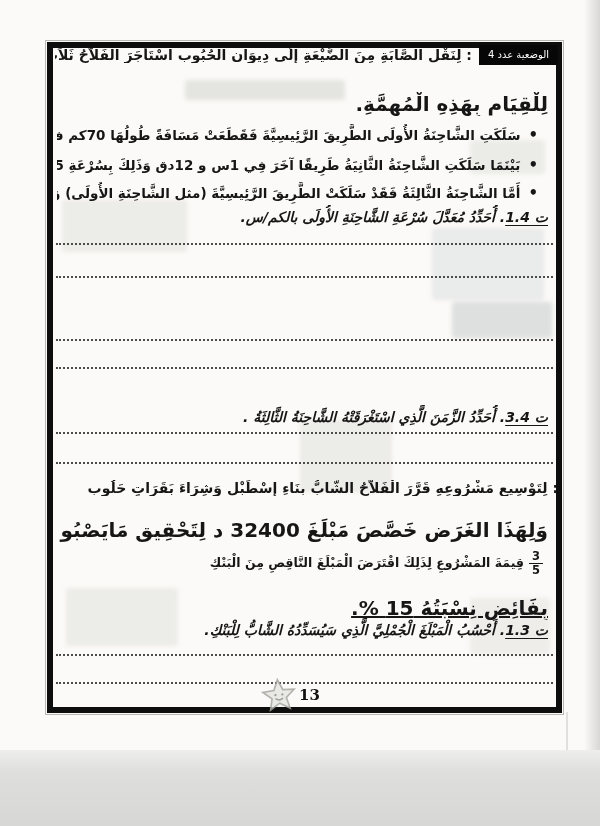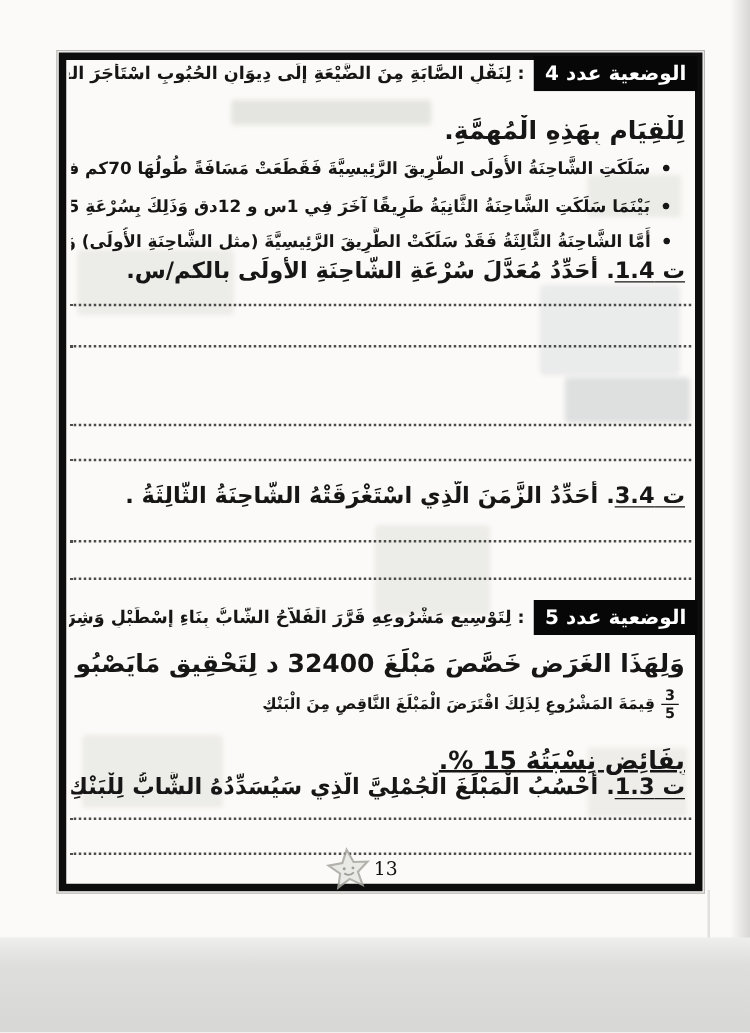--- a/index.html
+++ b/index.html
@@ -22,41 +22,41 @@
   .frame{
     position:absolute;left:47px;top:42px;width:503px;height:659px;
     border:6px solid #0d0d0d;outline:1px solid #b7b7b3;outline-offset:1px;
     background:transparent;direction:rtl;
   }
   .abs{position:absolute;right:8px;left:4px;}
   .tline{white-space:nowrap;overflow:hidden;text-align:right;
     font-weight:700;font-size:20px;line-height:24px;}
   .hdr-row{position:absolute;right:-2px;left:2px;display:flex;flex-direction:row;
     align-items:center;gap:7px;direction:rtl;white-space:nowrap;overflow:hidden;}
-  .hdr-box{background:#070707;color:#ffffff;font-weight:700;font-size:16px;
+  .hdr-box{background:#070707;color:#ffffff;font-weight:400;font-size:10px;
     padding:4px 9px 5px;flex:0 0 auto;}
   .hdr-text{font-weight:700;font-size:14px;white-space:nowrap;overflow:hidden;}
   .bullet{display:flex;direction:rtl;gap:8px;align-items:flex-start;
     font-weight:700;font-size:13.5px;line-height:22px;white-space:nowrap;overflow:hidden;
     padding-right:10px;}
   .bdot{font-size:15px;line-height:22px;flex:0 0 auto;}
   .qline{white-space:nowrap;overflow:hidden;text-align:right;
-    font-weight:700;font-size:18px;line-height:24px;}
+    font-weight:700;font-size:14px;line-height:24px;font-style:italic;}
   .qlabel{text-decoration:underline;text-underline-offset:3px;}
   .dotline{position:absolute;right:3px;left:3px;height:0;
     border-bottom:2px dotted #4c4c4c;}
   .frac{display:inline-flex;flex-direction:column;align-items:center;
     vertical-align:middle;margin:0 5px;font-size:11.5px;line-height:1.1;font-weight:700;}
   .frac-num{border-bottom:1.5px solid #161616;padding:0 3px;}
   .frac-den{padding:0 3px;}
   .s13{font-size:12.5px;}
   .star-wrap{position:absolute;top:628px;left:206px;width:40px;height:40px;
     transform:rotate(-6deg);opacity:0.85;}
   .pagenum{position:absolute;top:638px;left:246px;
-    font-family:"DejaVu Serif", serif;font-weight:400;font-size:15px;color:#111;}
+    font-family:"DejaVu Serif", serif;font-weight:700;font-size:15px;color:#111;}
 </style>
 </head>
 <body>
 
 <div class="page">
 
   <div class="ghost" style="left:185px;top:80px;width:160px;height:20px;background:rgba(175,178,168,0.30);"></div>
   <div class="ghost" style="left:470px;top:140px;width:75px;height:34px;background:rgba(175,178,170,0.20);"></div>
   <div class="ghost" style="left:62px;top:200px;width:125px;height:52px;background:rgba(172,172,162,0.18);"></div>
   <div class="ghost" style="left:432px;top:228px;width:112px;height:72px;background:rgba(160,168,178,0.18);"></div>
@@ -89,29 +89,28 @@
     <div class="abs qline" style="top:157px;">
       <span class="qlabel">ت 1.4</span><span>.</span>
       <span>أُحَدِّدُ مُعَدَّلَ سُرْعَةِ الشَّاحِنَةِ الأُولَى بالكم/س.</span>
     </div>
     <div class="dotline" style="top:195px;"></div>
     <div class="dotline" style="top:228px;"></div>
 
     <div class="dotline" style="top:291px;"></div>
     <div class="dotline" style="top:319px;"></div>
 
-    <div class="abs qline" style="top:337px;">
+    <div class="abs qline" style="top:357px;">
       <span class="qlabel">ت 3.4</span><span>.</span>
       <span>أُحَدِّدُ الزَّمَنَ الَّذِي اسْتَغْرَقَتْهُ الشَّاحِنَةُ الثَّالِثَةُ .</span>
     </div>
     <div class="dotline" style="top:384px;"></div>
     <div class="dotline" style="top:414px;"></div>
 
     <div class="hdr-row" style="top:432px;">
-      <div class="hdr-box">الوضعية عدد 5</div>
       <div class="hdr-text">: لِتَوْسِيعِ مَشْرُوعِهِ قَرَّرَ الْفَلاَّحُ الشَّابُّ بِنَاءِ إِسْطَبْلٍ وَشِرَاءَ بَقَرَاتٍ حَلُوبٍ</div>
     </div>
     <div class="abs tline" style="top:470px;">وَلِهَذَا الغَرَضِ خَصَّصَ مَبْلَغَ 32400 د لِتَحْقِيقِ مَايَصْبُو إِلَيْهِ، لَكِنْ عِنْدَ التَّنْفِيذِ لاَحَظَ الشَّابُّ</div>
     <div class="abs tline s13" style="top:500px;line-height:30px;">
       <span class="frac">
           <span class="frac-num">3</span>
           <span class="frac-den">5</span>
         </span><span>قِيمَةَ المَشْرُوعِ لِذَلِكَ اقْتَرَضَ الْمَبْلَغَ النَّاقِصِ مِنَ الْبَنْكِ</span>
     </div>
     <div class="abs tline" style="top:548px;text-decoration:underline;">بِفَائِضٍ نِسْبَتُهُ 15 %.</div>

